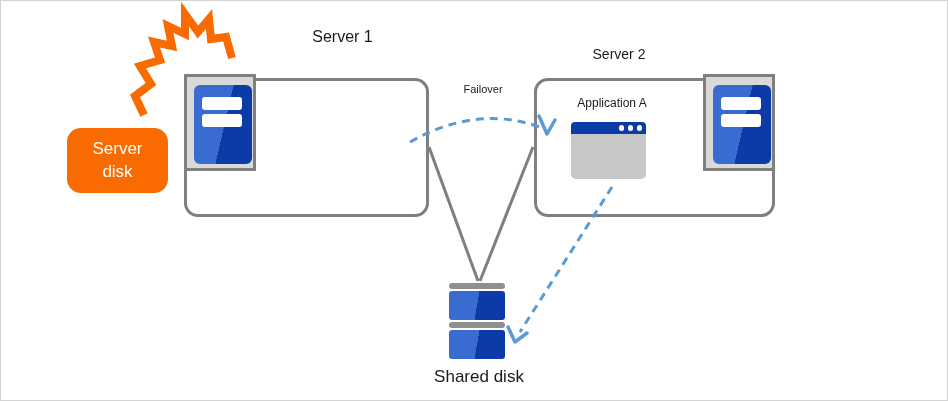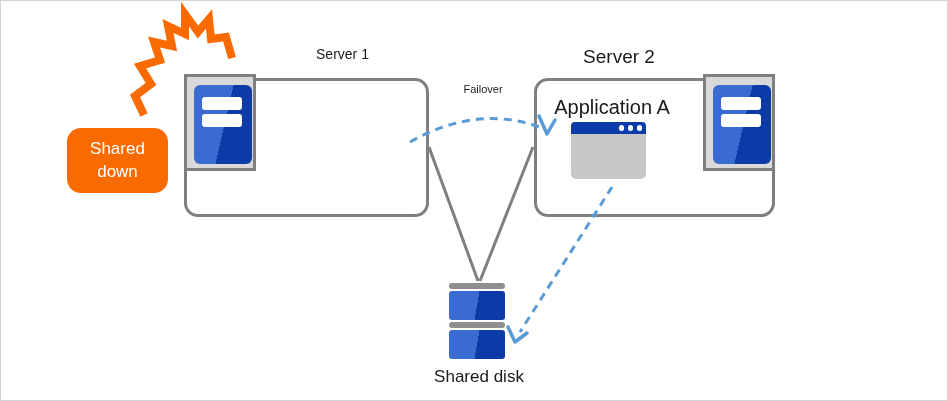--- a/index.html
+++ b/index.html
@@ -85,24 +85,24 @@
   #server-down-badge{
     left:66px;top:127px;width:101px;height:65px;
     background:var(--orange);border-radius:14px;
     display:flex;align-items:center;justify-content:center;text-align:center;
     color:#fff;font-size:17px;line-height:1.35;
     padding:0 14px;box-sizing:border-box;
   }
 
   
   .lbl{position:absolute;text-align:center;white-space:nowrap;}
-  #server1-label{left:255px;top:45px;width:173px;font-size:14px;}
-  #server2-label{left:530px;top:45px;width:176px;font-size:19px;}
+  #server1-label{left:255px;top:27px;width:173px;font-size:16px;}
+  #server2-label{left:530px;top:45px;width:176px;font-size:14px;}
   #failover-label{left:412px;top:82px;width:140px;font-size:11px;}
-  #application-label{left:541px;top:95px;width:140px;font-size:20px;}
+  #application-label{left:541px;top:95px;width:140px;font-size:12px;}
   #shared-disk-label{left:408px;top:366px;width:140px;font-size:17px;}
 </style>
 </head>
 <body>
 
 <div class="canvas">
 
   <svg class="layer" viewBox="0 0 948 401">
     <polyline class="flash-stroke" points="143,114 134,95 150,83 139,65 159,59 153,41 171,45 167,25 184,33 184,13 197,31 208,18 210,38 225,36 231,57"></polyline>
   </svg>
@@ -142,21 +142,21 @@
   </div>
 
   <div class="abs" id="disk">
     <div class="disk-bar"></div>
     <div class="disk-block"></div>
     <div class="disk-bar"></div>
     <div class="disk-block"></div>
   </div>
 
   <div class="abs" id="server-down-badge">
-    <span>Shared down</span>
+    <span>Server disk</span>
   </div>
 
   <div class="lbl" id="server1-label">Server 1</div>
   <div class="lbl" id="server2-label">Server 2</div>
   <div class="lbl" id="failover-label">Failover</div>
   <div class="lbl" id="application-label">Application A</div>
   <div class="lbl" id="shared-disk-label">Shared disk</div>
 
 </div>
 

